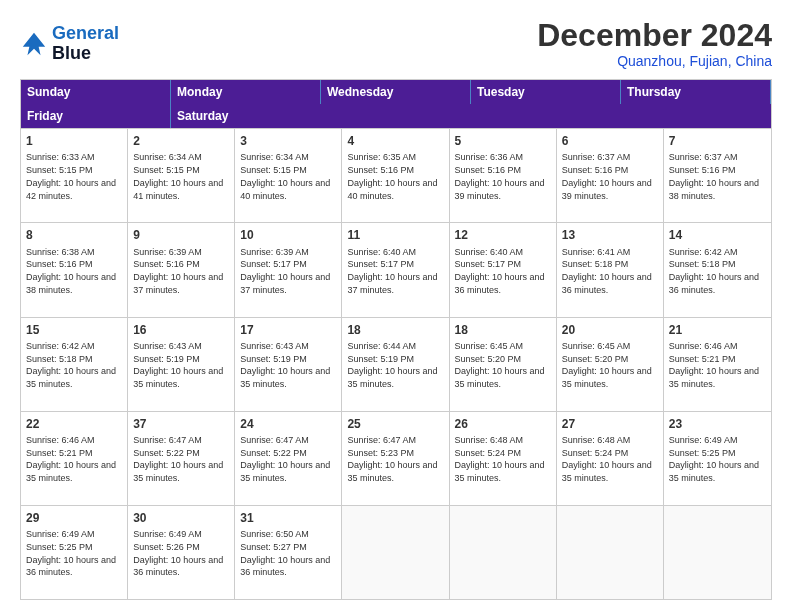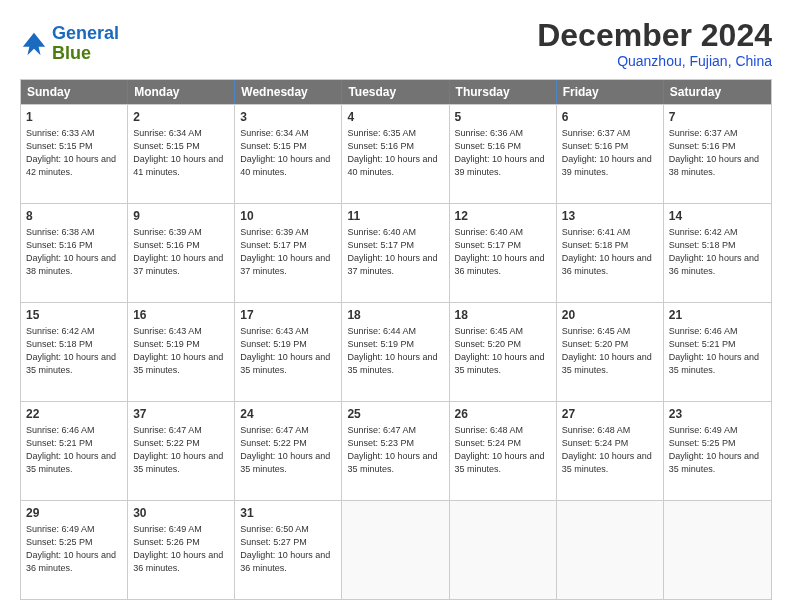--- a/index.html
+++ b/index.html
@@ -55,22 +55,22 @@
       color: #1d4ed8;
     }
     .calendar {
       flex: 1;
       display: flex;
       flex-direction: column;
       border: 1px solid #ccc;
     }
     .cal-header-row {
       display: grid;
-      grid-template-columns: repeat(7, 1fr);
-      background: #737373;
+      grid-template-columns: repeat(5, 1fr);
+      background: #4c1d95;
     }
     .cal-header-cell {
       color: #fff;
       font-size: 12px;
       font-weight: bold;
       padding: 5px 6px;
       text-align: left;
       border-right: 1px solid #4a84c4;
     }
     .cal-header-cell:last-child { border-right: none; }
@@ -112,21 +112,21 @@
 <body>
 
 <div class="page">
   <div class="header">
     <div class="logo">
       <svg class="logo-icon" viewBox="0 0 30 30">
         <polygon points="15,3 27,18 20,18 22,27 15,20 8,27 10,18 3,18" fill="#1a6bbf"></polygon>
       </svg>
       <div class="logo-text">
         <div><span>General</span></div>
-        <div><span style="color:#4d7c0f">Blue</span></div>
+        <div><span style="color:#0f172a">Blue</span></div>
       </div>
     </div>
     <div class="title-block">
       <div class="month-title">December 2024</div>
       <div class="subtitle">Quanzhou, Fujian, China</div>
     </div>
   </div>
 
   <div class="calendar">
     <div class="cal-header-row">

